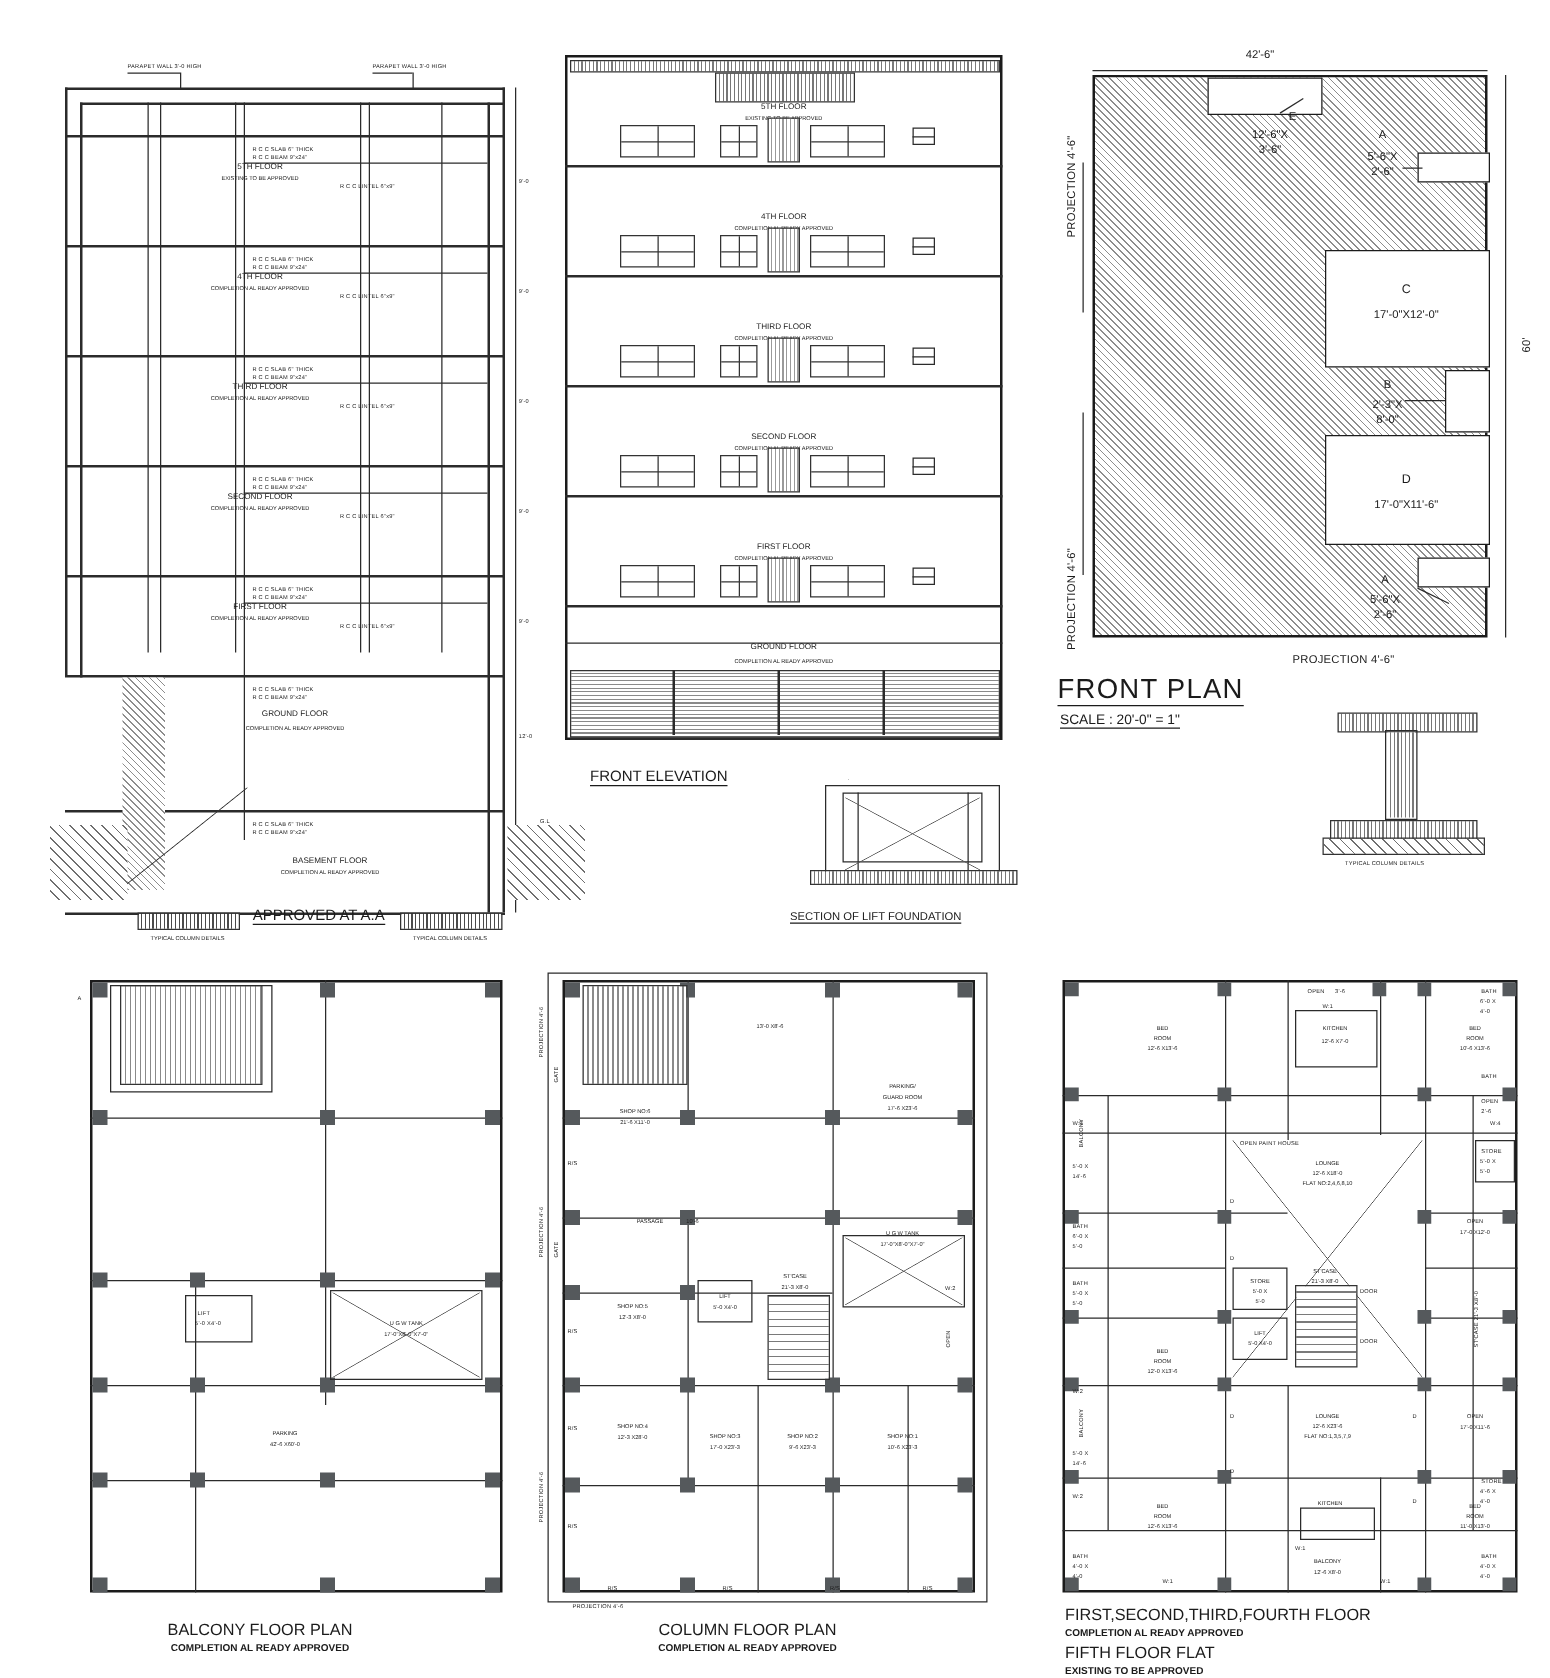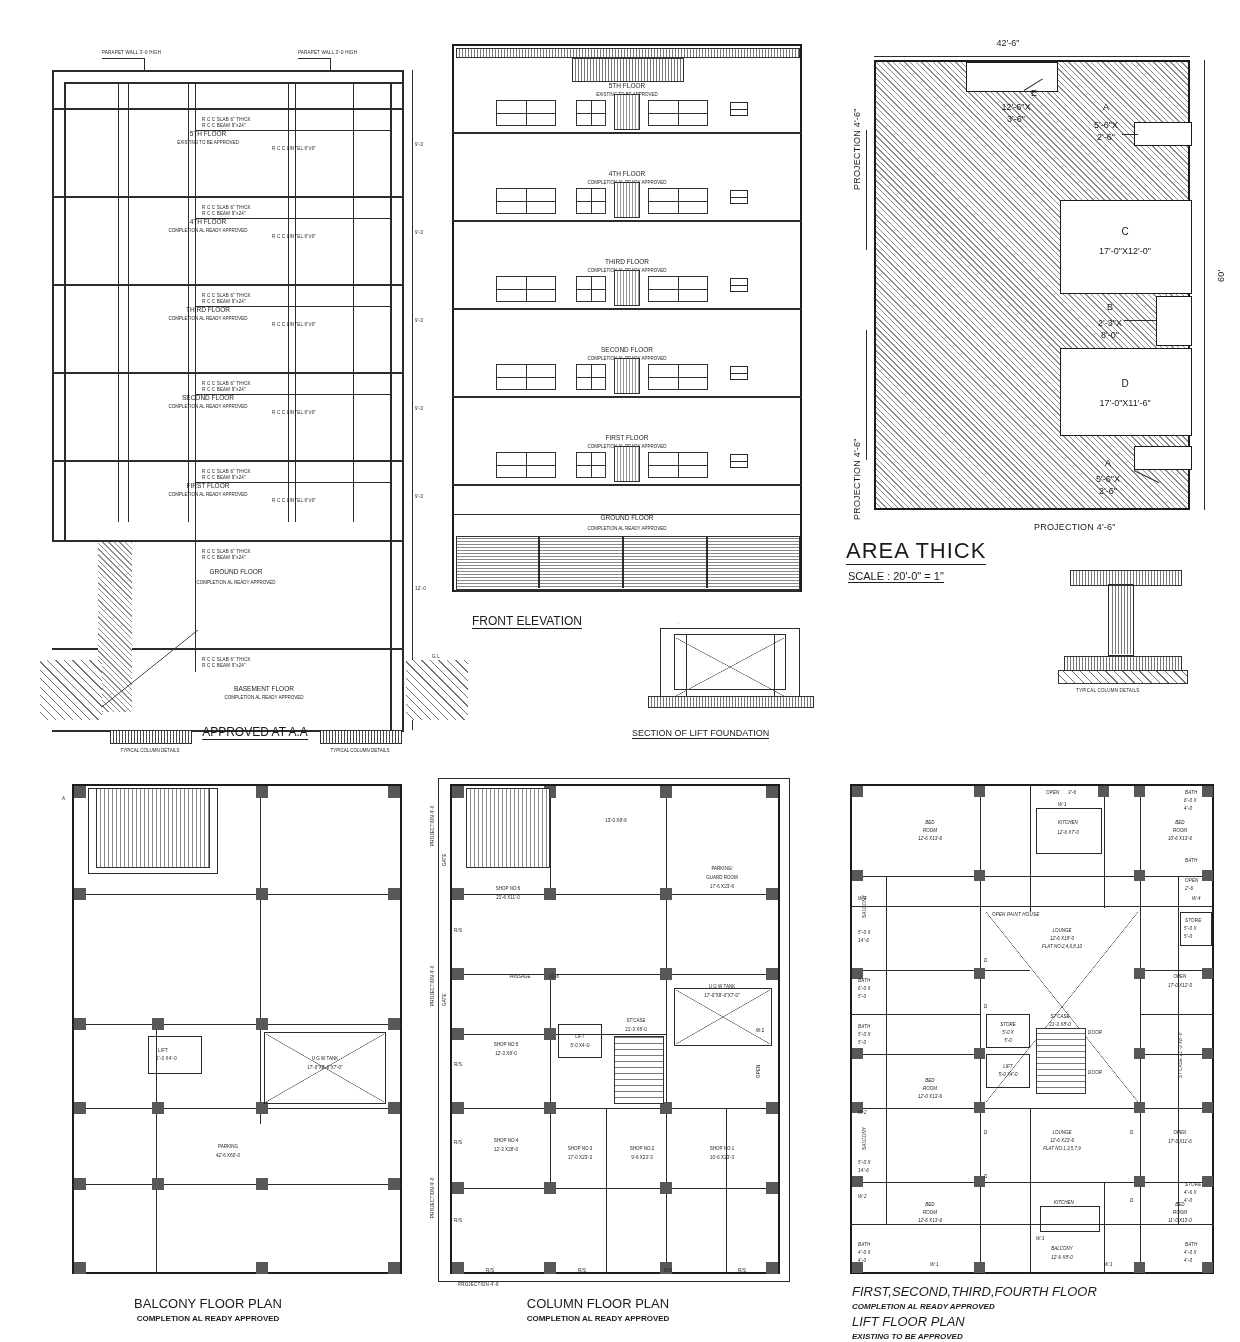--- a/index.html
+++ b/index.html
@@ -273,21 +273,21 @@
 
     <div class="ln" style="left:366px;top:30px;width:1px;height:450px;"></div>
     <div class="t sm vt" style="left:378px;top:252px;transform:rotate(-90deg);font-size:9px;">60'</div>
 
     <div class="t sm vt" style="left:14px;top:160px;transform:rotate(-90deg);font-size:9px;">PROJECTION  4'-6"</div>
     <div class="t sm vt" style="left:14px;top:490px;transform:rotate(-90deg);font-size:9px;">PROJECTION  4'-6"</div>
     <div class="t sm" style="left:196px;top:492px;font-size:9px;">PROJECTION  4'-6"</div>
     <div class="ln" style="left:28px;top:100px;width:1px;height:120px;"></div>
     <div class="ln" style="left:28px;top:300px;width:1px;height:130px;"></div>
 
-    <div class="abs xl titleu" style="left:8px;top:508px;">AREA THICK</div>
+    <div class="abs xl titleu" style="left:8px;top:508px;">FRONT PLAN</div>
     <div class="abs md titleu" style="left:10px;top:540px;font-size:11px;">SCALE : 20'-0" = 1"</div>
   </div>
 
   <div class="abs" style="left:60px;top:778px;width:360px;height:560px;">
     <div class="bx2" style="left:12px;top:6px;width:330px;height:490px;"></div>
 
     <div class="ln" style="left:12px;top:116px;width:330px;height:1.4px;"></div>
     <div class="ln" style="left:12px;top:246px;width:330px;height:1.4px;"></div>
     <div class="ln" style="left:12px;top:330px;width:330px;height:1.4px;"></div>
     <div class="ln" style="left:12px;top:406px;width:330px;height:1.4px;"></div>
@@ -437,21 +437,21 @@
 
     <div class="t tiny vt" style="left:0px;top:68px;transform:rotate(-90deg);">PROJECTION 4'-6</div>
     <div class="t tiny vt" style="left:0px;top:228px;transform:rotate(-90deg);">PROJECTION 4'-6</div>
     <div class="t tiny vt" style="left:0px;top:440px;transform:rotate(-90deg);">PROJECTION 4'-6</div>
     <div class="t tiny" style="left:28px;top:504px;">PROJECTION 4'-6</div>
 
     <div class="tc lg" style="left:168px;top:518px;font-size:13px;">COLUMN FLOOR PLAN</div>
     <div class="tc sm" style="left:168px;top:536px;font-weight:bold;font-size:8px;">COMPLETION AL READY APPROVED</div>
   </div>
 
-  <div class="abs" style="left:840px;top:778px;width:390px;height:564px;font-style:italic;">
+  <div class="abs" style="left:840px;top:778px;width:390px;height:564px;">
     <div class="bx2" style="left:10px;top:6px;width:364px;height:490px;"></div>
 
     <div class="ln" style="left:10px;top:98px;width:364px;height:1.4px;"></div>
     <div class="ln" style="left:10px;top:128px;width:364px;height:1.4px;"></div>
     <div class="ln" style="left:10px;top:192px;width:180px;height:1.4px;"></div>
     <div class="ln" style="left:10px;top:236px;width:130px;height:1.4px;"></div>
     <div class="ln" style="left:10px;top:276px;width:130px;height:1.4px;"></div>
     <div class="ln" style="left:10px;top:330px;width:364px;height:1.4px;"></div>
     <div class="ln" style="left:10px;top:404px;width:364px;height:1.4px;"></div>
     <div class="ln" style="left:10px;top:446px;width:364px;height:1.4px;"></div>
@@ -616,17 +616,17 @@
 
     <div class="t tiny" style="left:144px;top:180px;">D</div>
     <div class="t tiny" style="left:144px;top:226px;">D</div>
     <div class="t tiny" style="left:144px;top:352px;">D</div>
     <div class="t tiny" style="left:144px;top:396px;">D</div>
     <div class="t tiny" style="left:290px;top:352px;">D</div>
     <div class="t tiny" style="left:290px;top:420px;">D</div>
 
     <div class="abs lg" style="left:12px;top:506px;font-size:13px;">FIRST,SECOND,THIRD,FOURTH FLOOR</div>
     <div class="abs sm" style="left:12px;top:524px;font-weight:bold;font-size:8px;">COMPLETION AL READY APPROVED</div>
-    <div class="abs lg" style="left:12px;top:536px;font-size:13px;">LIFT FLOOR PLAN</div>
+    <div class="abs lg" style="left:12px;top:536px;font-size:13px;">FIFTH FLOOR FLAT</div>
     <div class="abs sm" style="left:12px;top:554px;font-weight:bold;font-size:8px;">EXISTING TO BE APPROVED</div>
   </div>
 
 </div>
 
 </body></html>

